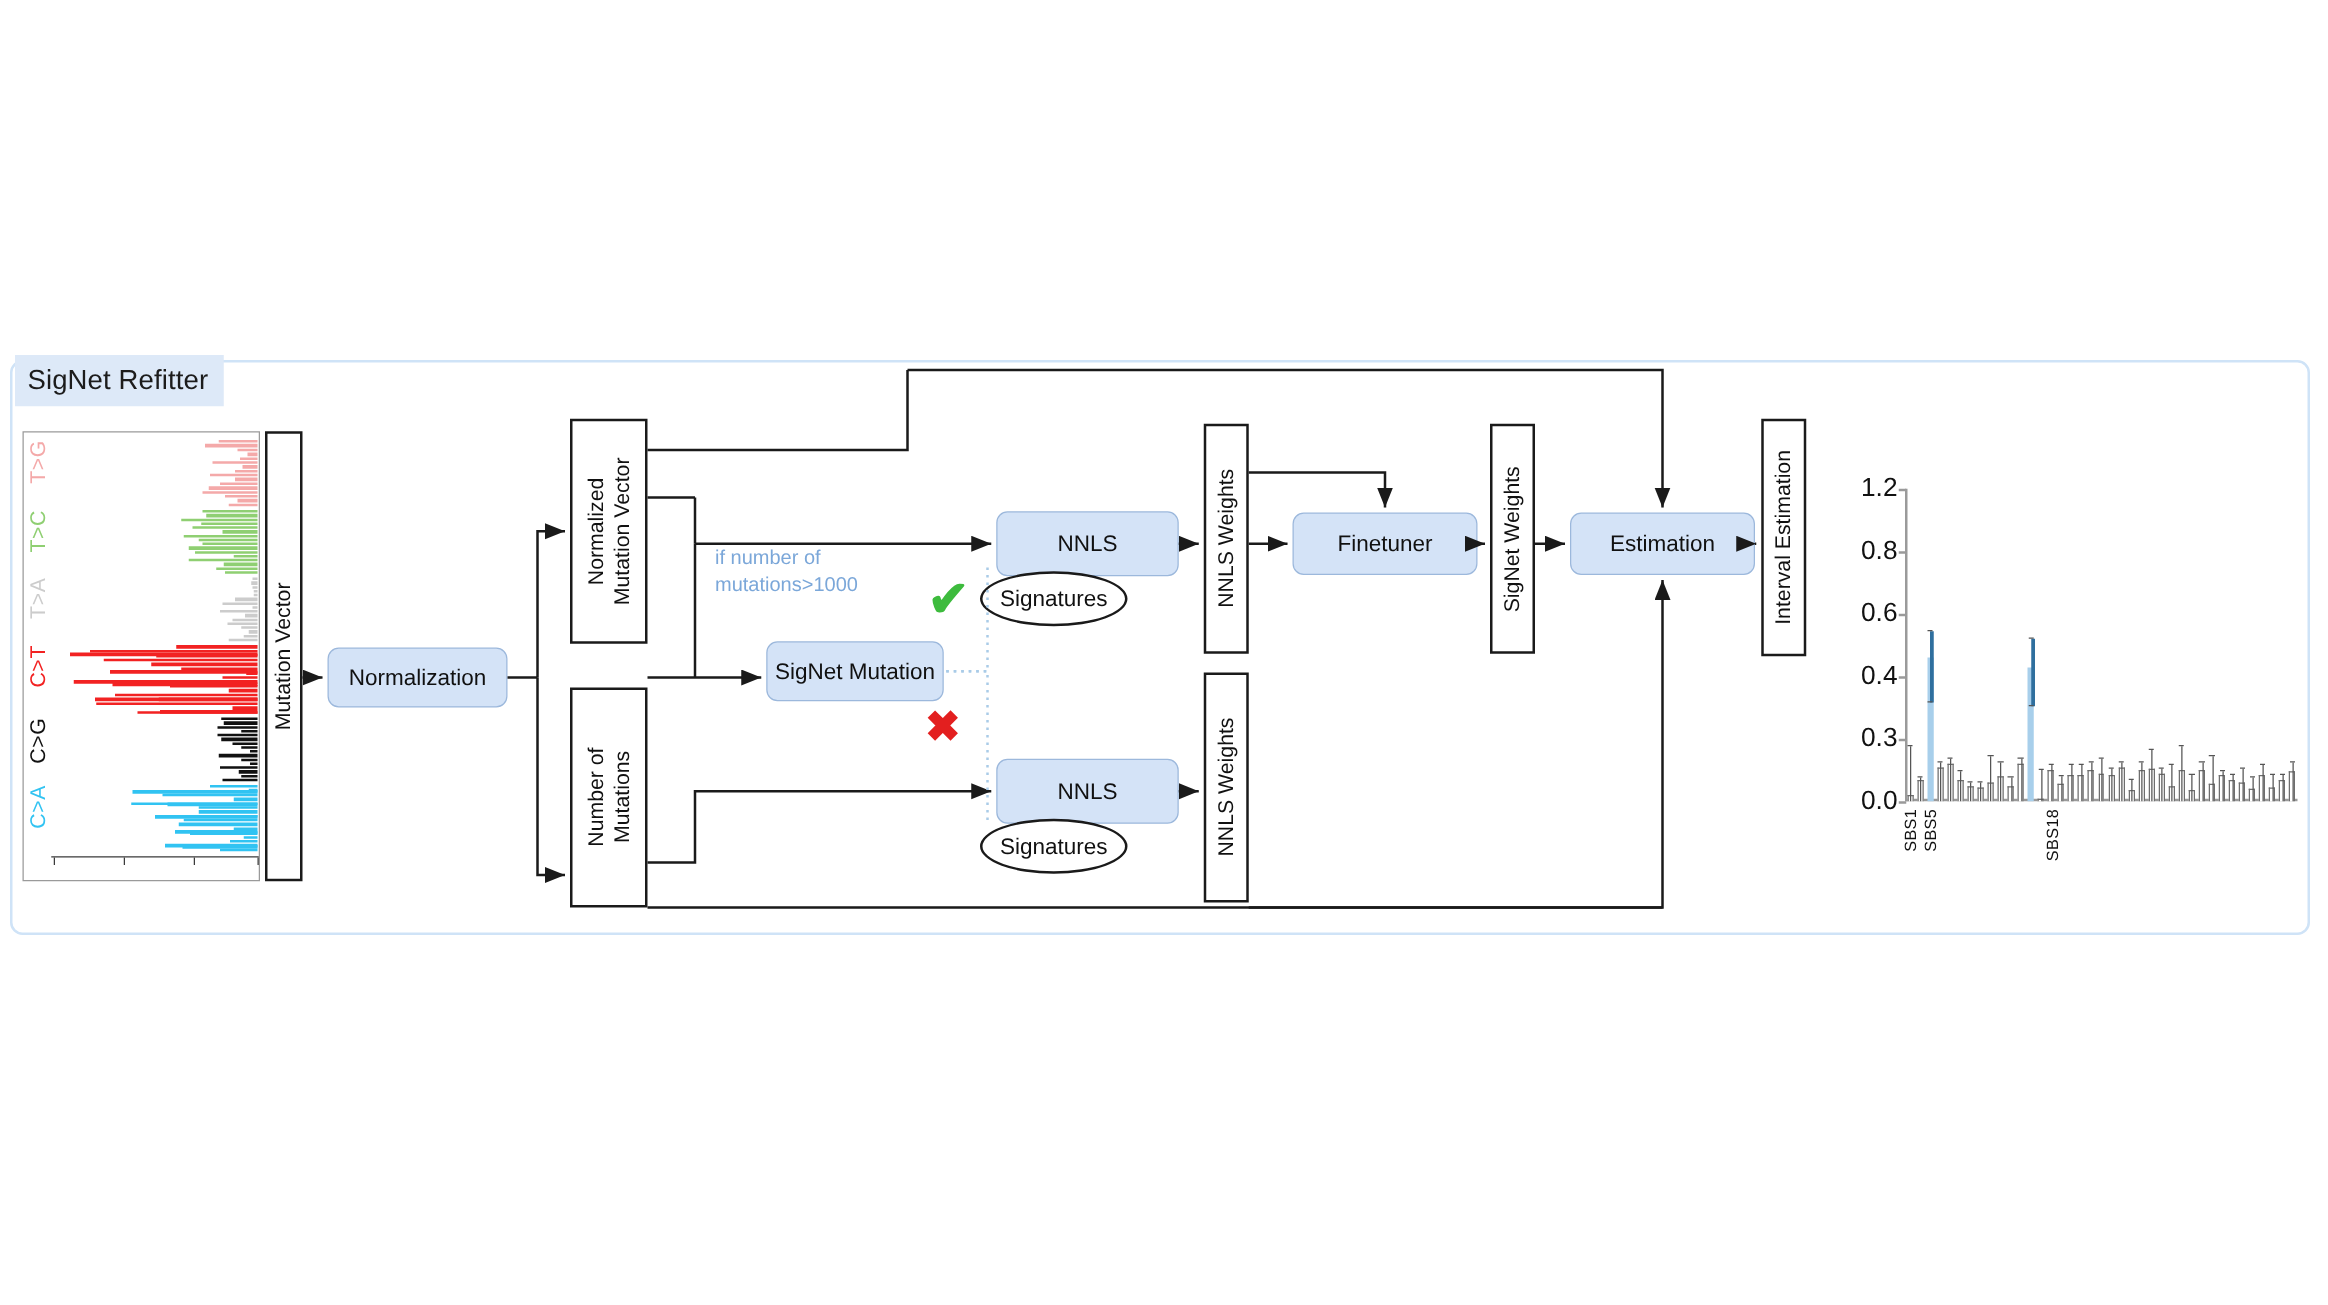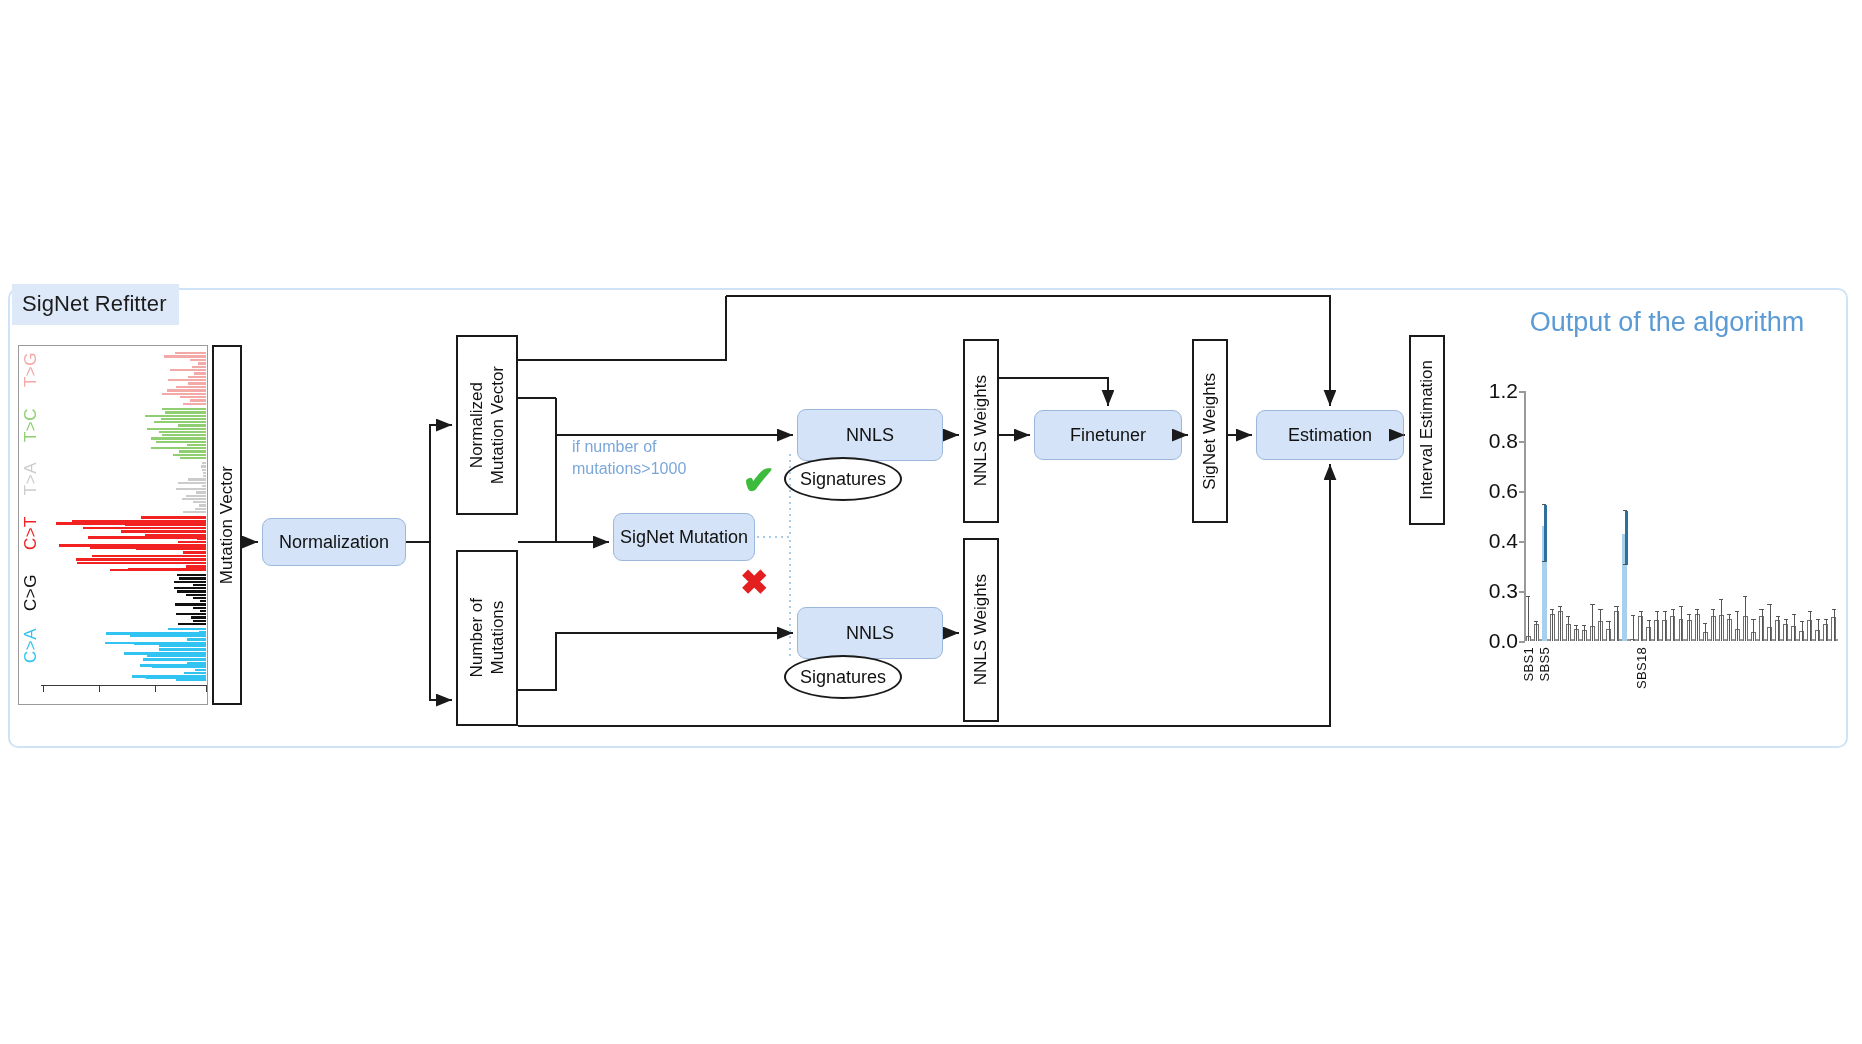--- a/index.html
+++ b/index.html
@@ -323,21 +323,20 @@
 
       <path d="M999,726 L1330,726"></path>
     </g>
 
     <g stroke="#a9cbe8" stroke-width="2" fill="none" stroke-dasharray="2,4">
       <path d="M757,537 L790,537 L790,452"></path>
       <path d="M757,537 L790,537 L790,660"></path>
     </g>
   </svg>
 
-  <div id="out-title">Output of the algorithm</div>
 
   <div id="chartwrap">
     <div id="yticks-host">
         <div class="ytick" style="top: -5px; left: 0px;">1.2</div>
         <div class="ytick" style="top: 45px; left: 0px;">0.8</div>
         <div class="ytick" style="top: 95px; left: 0px;">0.6</div>
         <div class="ytick" style="top: 145px; left: 0px;">0.4</div>
         <div class="ytick" style="top: 195px; left: 0px;">0.3</div>
         <div class="ytick" style="top: 245px; left: 0px;">0.0</div>
       </div>

